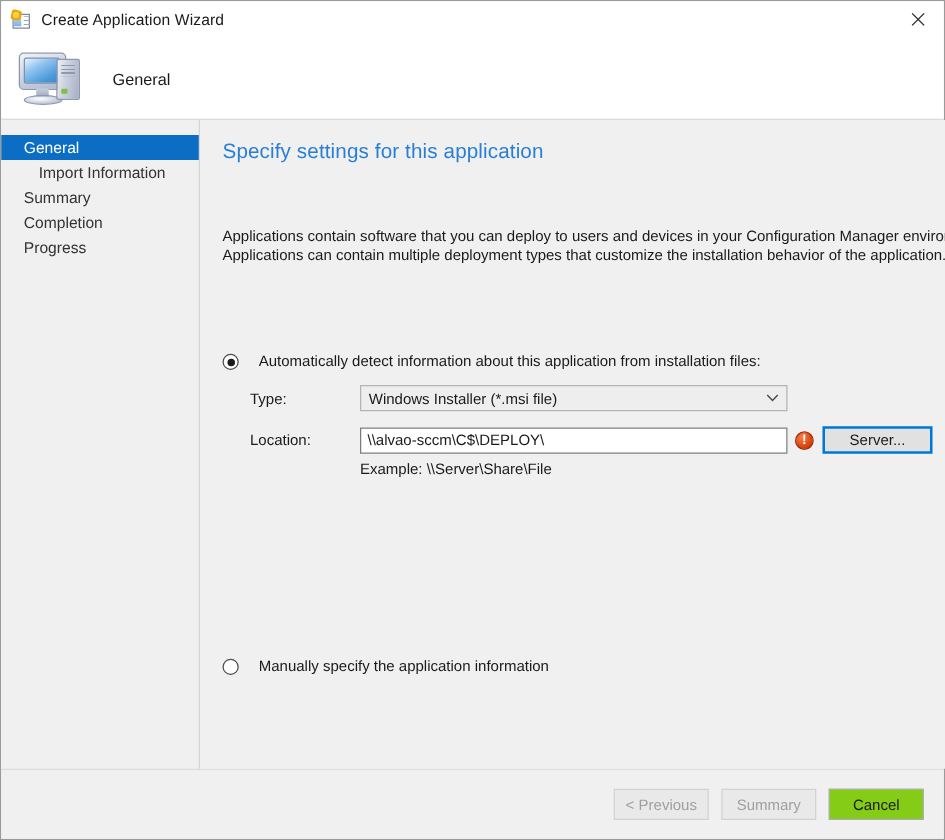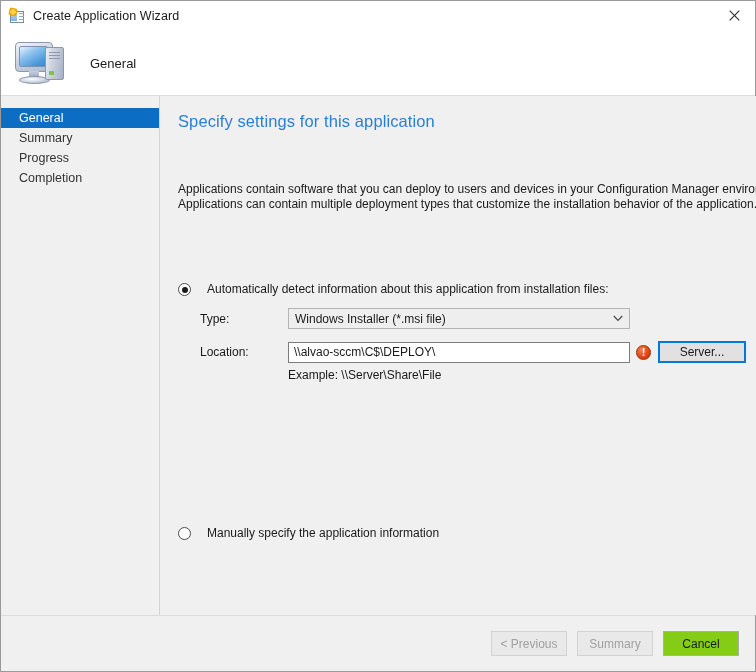--- a/index.html
+++ b/index.html
@@ -418,28 +418,31 @@
     </div>
     <span id="header-title">General</span>
   </div>
 
   <div id="body-area">
 
     <div id="sidebar">
       <div class="nav-item selected">
         <span>General</span>
       </div>
+      <div class="nav-item sub">
+        <span>Import Information</span>
+      </div>
       <div class="nav-item">
         <span>Summary</span>
       </div>
       <div class="nav-item">
+        <span>Completion</span>
+      </div>
+      <div class="nav-item">
         <span>Progress</span>
-      </div>
-      <div class="nav-item">
-        <span>Completion</span>
       </div>
     </div>
 
     <div id="content">
 
       <h1 id="page-heading">Specify settings for this application</h1>
 
       <div id="intro">
         <div>Applications contain software that you can deploy to users and devices in your Configuration Manager environment.</div>
         <div>Applications can contain multiple deployment types that customize the installation behavior of the application.</div>

